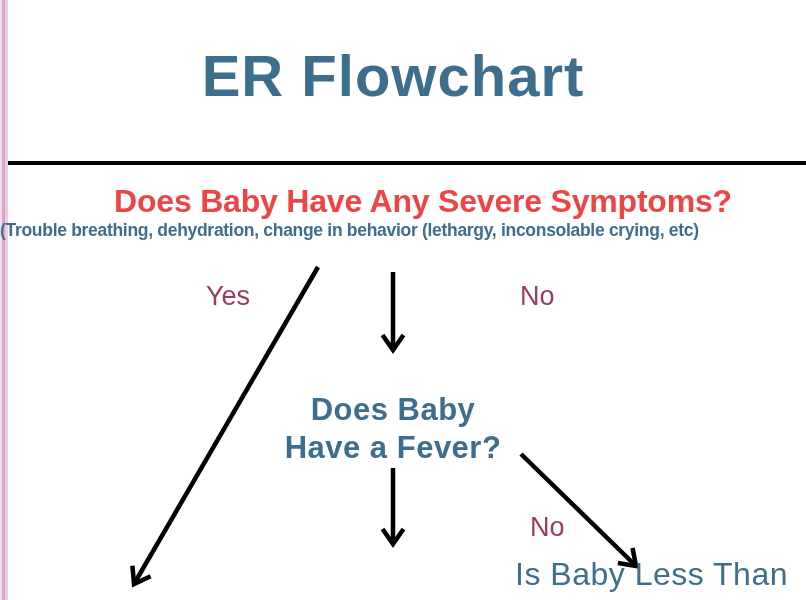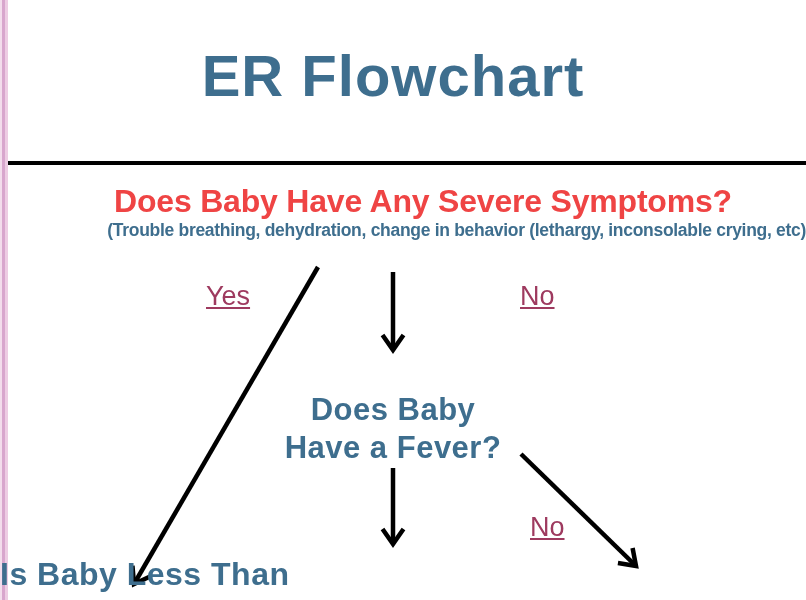--- a/index.html
+++ b/index.html
@@ -46,55 +46,54 @@
     font-size: 32px;
     font-weight: 700;
     letter-spacing: -0.2px;
     color: #ef4444;
     margin-left: 24px;
   }
   .q1-detail {
     position: absolute;
     left: 0; top: 220px;
     width: 806px;
-    text-align: right;
+    text-align: left;
     font-size: 17.5px;
     font-weight: 700;
     letter-spacing: -0.3px;
     color: #3e6e8e;
   }
   .branch-label {
     position: absolute;
     font-size: 27px;
     font-weight: 400;
     color: #9e3a5f;
-    text-decoration: underline;
   }
   .yes-1 { left: 206px; top: 281px; }
   .no-1  { left: 520px; top: 281px; }
   .no-2  { left: 530px; top: 512px; }
   .q2-question {
     position: absolute;
     left: 0; top: 377px;
     width: 786px;
     text-align: center;
     font-size: 31px;
     font-weight: 700;
     letter-spacing: 0.5px;
     line-height: 38px;
     color: #3e6e8e;
     margin-top: 14px;
   }
   .q3-question {
     position: absolute;
     left: 0; top: 556px;
     width: 788px;
-    text-align: left;
+    text-align: right;
     font-size: 32px;
-    font-weight: 700;
+    font-weight: 400;
     letter-spacing: 0.5px;
     color: #3e6e8e;
   }
   .arrow-layer {
     position: absolute;
     left: 0; top: 0;
     width: 806px; height: 600px;
     pointer-events: none;
   }
   .arrow-layer line { stroke: #000000; stroke-width: 4.5px; }

